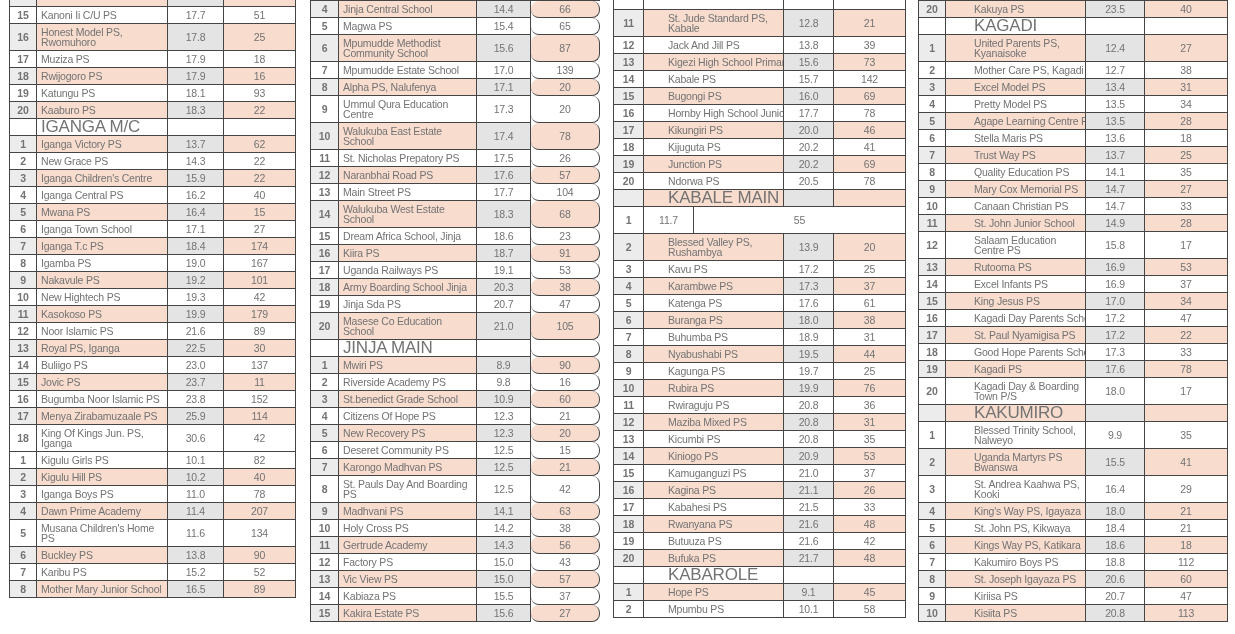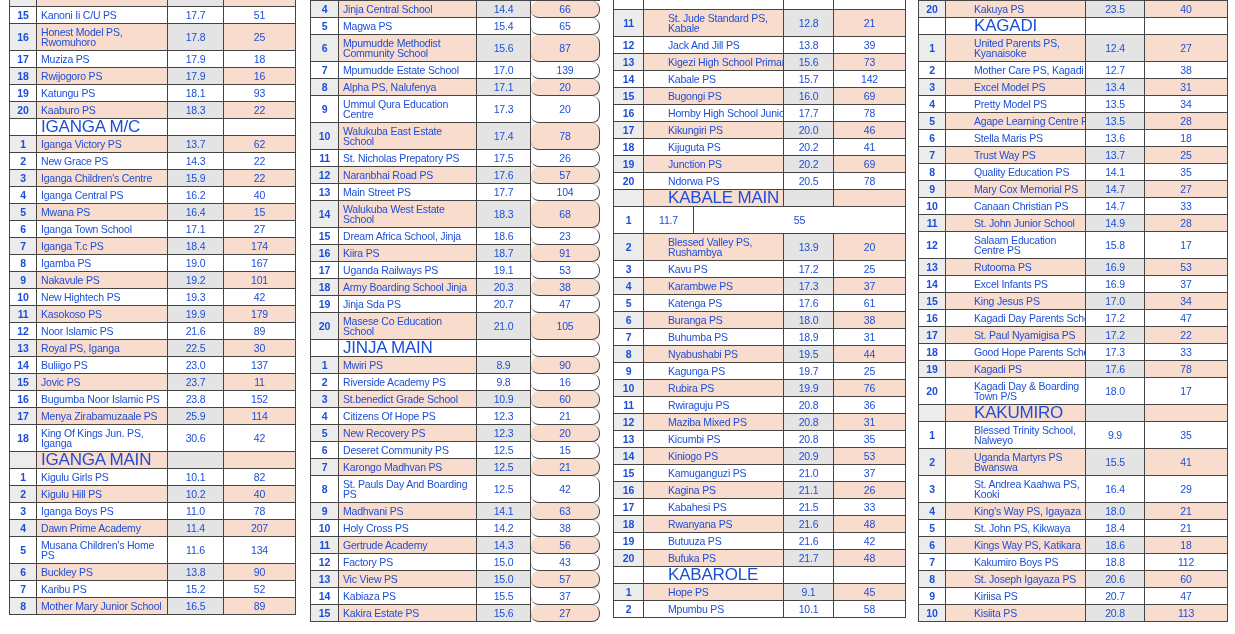--- a/index.html
+++ b/index.html
@@ -1,18 +1,18 @@
 <!DOCTYPE html>
 <html><head>
 <meta charset="utf-8">
 <style>
   html,body{margin:0;padding:0;background:#ffffff;}
   .page{
     position:relative;width:1235px;height:634px;overflow:hidden;background:#ffffff;
-    font-family:"Liberation Sans","DejaVu Sans",sans-serif;color:#1d4ed8;
+    font-family:"Liberation Sans","DejaVu Sans",sans-serif;color:#737373;
   }
   .tblcol{position:absolute;top:0;}
   .c1{left:9px;width:287px;}
   .c2{left:310px;width:290px;}
   .c3{left:613px;width:293px;}
   .c4{left:918px;width:310px;}
   .tbl{border-top:1px solid #454545;border-left:1px solid #454545;width:100%;box-sizing:border-box;}
   .c1 .tbl, .c3 .tbl{border-top:none;}
   .row{display:flex;min-height:17px;box-sizing:border-box;background:#fff;}
   .row.h2{min-height:27px;}
@@ -194,26 +194,20 @@
           <div class="cell name">Menya Zirabamuzaale PS</div>
           <div class="cell score">25.9</div>
           <div class="cell cnt">114</div>
         </div>
         <div class="row white h2">
           <div class="cell rank">18</div>
           <div class="cell name">King Of Kings Jun. PS, Iganga</div>
           <div class="cell score">30.6</div>
           <div class="cell cnt">42</div>
         </div>
-        <div class="row hdr pink">
-          <div class="cell rank"></div>
-          <div class="cell name">IGANGA MAIN</div>
-          <div class="cell score"></div>
-          <div class="cell cnt"></div>
-        </div>
         <div class="row white">
           <div class="cell rank">1</div>
           <div class="cell name">Kigulu Girls PS</div>
           <div class="cell score">10.1</div>
           <div class="cell cnt">82</div>
         </div>
         <div class="row pink">
           <div class="cell rank">2</div>
           <div class="cell name">Kigulu Hill PS</div>
           <div class="cell score">10.2</div>

